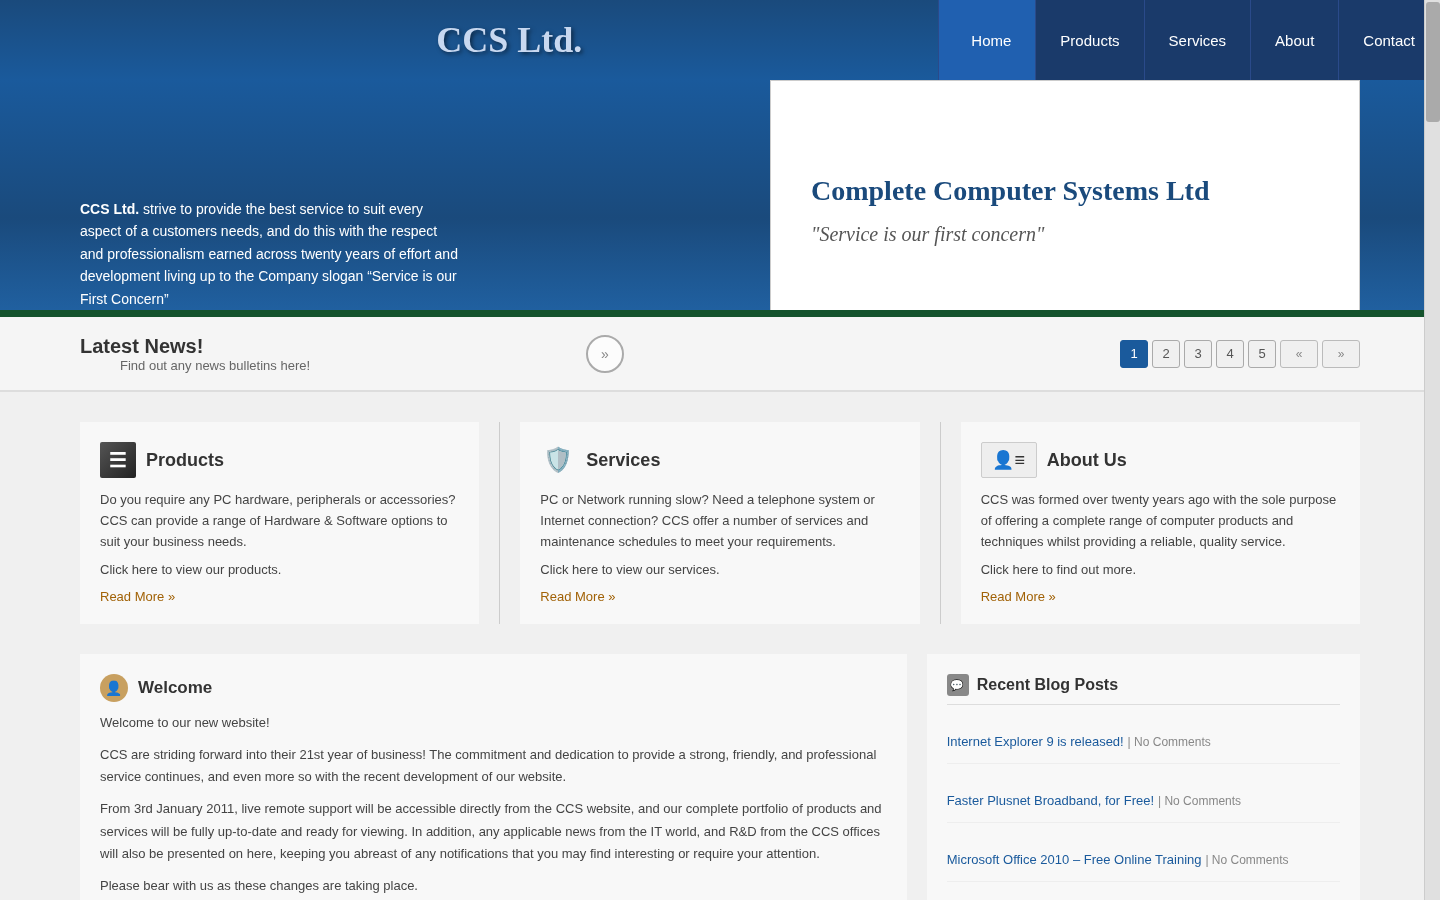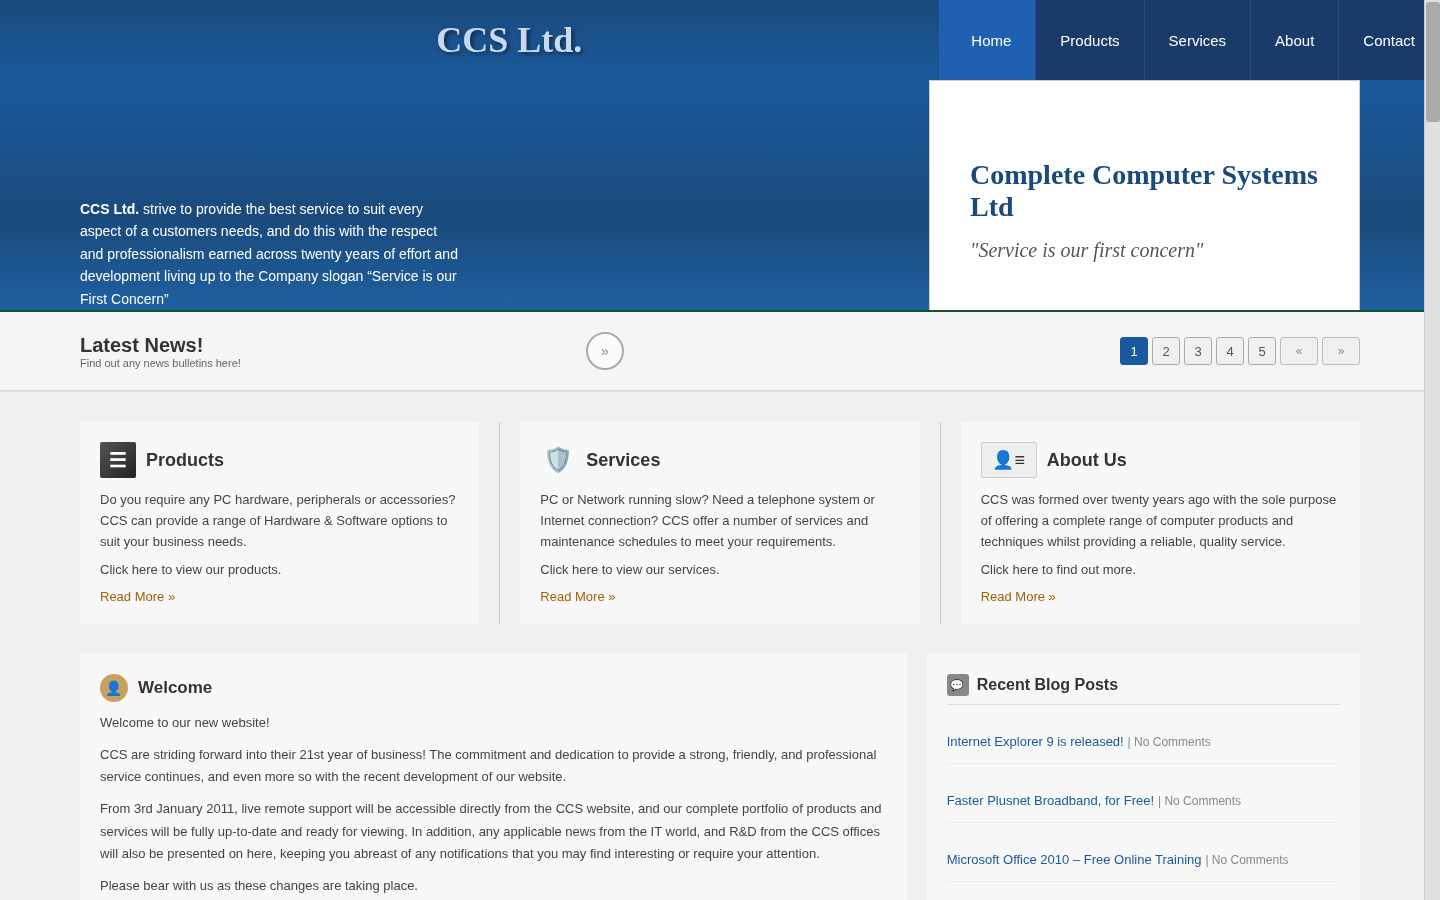--- a/index.html
+++ b/index.html
@@ -57,21 +57,21 @@
       font-size: 14px;
       line-height: 1.6;
       padding-top: 10px;
     }
     #hero-text strong { font-weight: bold; }
 
     #hero-slide {
       position: absolute;
       right: 80px;
       top: 0;
-      width: 431px;
+      width: 590px;
       background: #fff;
       border: 1px solid #ccc;
       padding: 40px 40px;
       min-height: 260px;
       display: flex;
       flex-direction: column;
       justify-content: center;
       z-index: 2;
     }
     #hero-slide h2 {
@@ -87,21 +87,22 @@
       font-size: 20px;
       font-family: Georgia, serif;
     }
     #news-bar-content h3 {
       font-size: 20px;
       font-weight: bold;
       color: #333;
     }
     #news-bar-content p {
       color: #666;
-      font-size: 11px;
+      font-size: 13px;
+      margin-left: 40px;
     }
     .arrow-btn {
       width: 38px; height: 38px;
       border-radius: 50%;
       border: 2px solid #aaa;
       background: rgba(255,255,255,0.7);
       display: flex; align-items: center; justify-content: center;
       font-size: 14px; color: #888;
       cursor: pointer;
       margin-left: 10px;
@@ -285,21 +286,21 @@
     <p>
       <strong>CCS Ltd.</strong><span> strive to provide the best service to suit every aspect of a customers needs, and do this with the respect and professionalism earned across twenty years of effort and development living up to the Company slogan “Service is our First Concern”</span>
     </p>
   </div>
   <div id="hero-slide">
     <h2>Complete Computer Systems Ltd</h2>
     <p>"Service is our first concern"</p>
   </div>
 </div>
 
-<div style="background:#f5f5f5; border-top:2px solid #14532d; display:flex; align-items:center; padding:0 80px; min-height:80px;">
+<div style="background:#f5f5f5; border-top:7px solid #14532d; display:flex; align-items:center; padding:0 80px; min-height:80px;">
   <div id="news-bar-content" style="flex:1;">
     <h3>Latest News!</h3>
     <p>Find out any news bulletins here!</p>
   </div>
   <div class="arrow-btn">»</div>
 
   <div style="flex:1;"></div>
 
   <div style="display:flex; align-items:center; gap:4px;">
     <div class="page-btn active">1</div>

